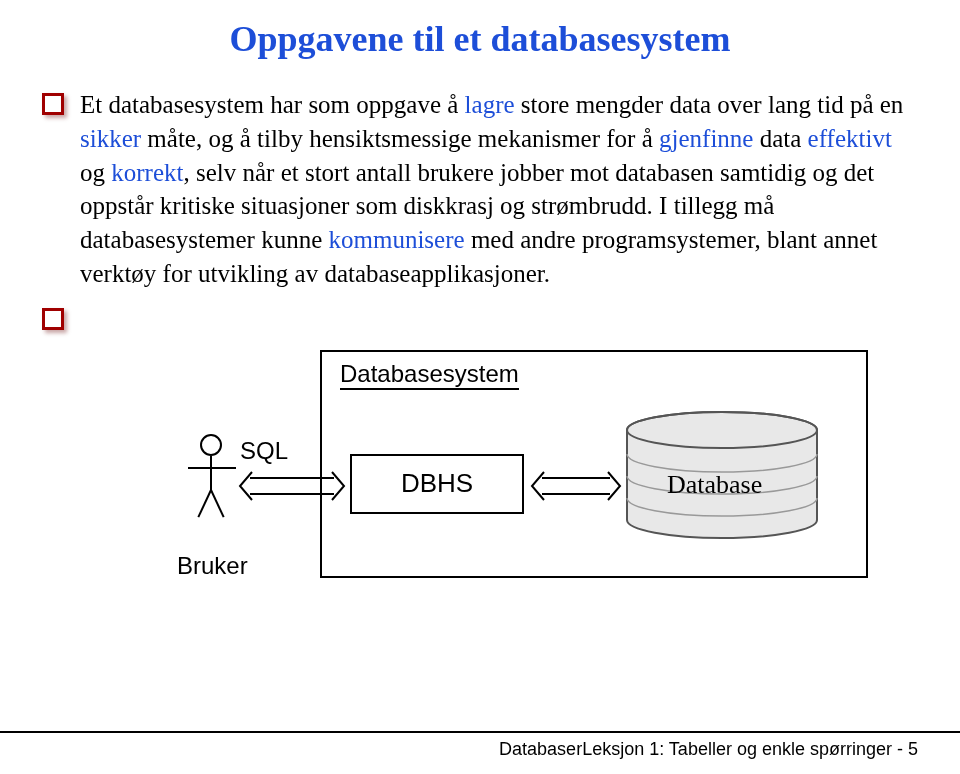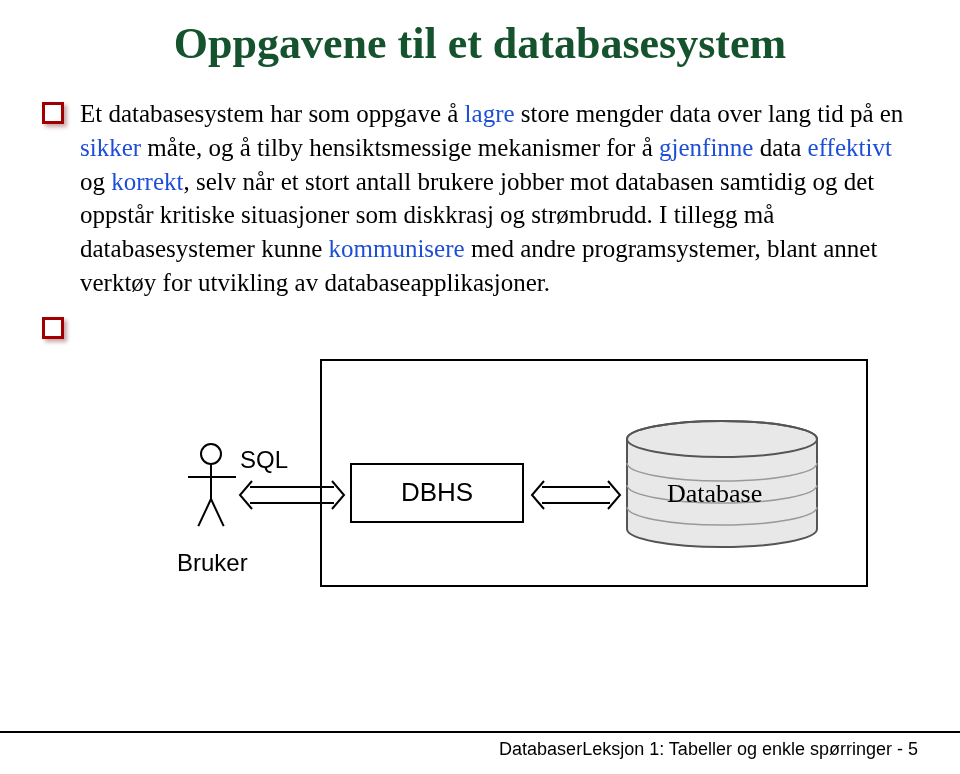--- a/index.html
+++ b/index.html
@@ -1,28 +1,28 @@
 <!DOCTYPE html>
 <html><head>
 <meta charset="utf-8">
 <style>
   * { margin:0; padding:0; box-sizing:border-box; }
   body { width:960px; height:774px; background:#fff; font-family:"Times New Roman", Times, serif; color:#000; position:relative; }
-  .title { text-align:center; font-size:44px; color:#14532d; font-weight:bold; margin-top:18px; margin-bottom:28px; }
+  .title { text-align:center; font-size:36px; color:#1d4ed8; font-weight:bold; margin-top:18px; margin-bottom:28px; }
   .content { padding:0 42px; }
   .bullet { display:flex; margin-bottom:12px; }
   .checkbox { width:22px; height:22px; border:3px solid #a00000; flex-shrink:0; margin-top:5px; margin-right:16px; box-shadow:3px 3px 4px rgba(100,0,0,.35); }
   .bullet-text { font-size:25px; line-height:1.35; }
   .red { color:#1d4ed8; }
   .blue { color:#0000cc; }
   .diagram-wrap { position:relative; width:680px; height:245px; margin-left:140px; margin-top:10px; }
   .db-system-box { position:absolute; left:138px; top:8px; width:548px; height:228px; border:2px solid #000; }
   .db-system-label { position:absolute; left:158px; top:18px; font-family:Arial, Helvetica, sans-serif; font-size:24px; border-bottom:2px solid #000; }
   .sql-label { position:absolute; left:58px; top:95px; font-family:Arial, Helvetica, sans-serif; font-size:24px; }
-  .bruker-label { position:absolute; left:-5px; top:198px; font-family:Arial, Helvetica, sans-serif; font-size:24px; }
+  .bruker-label { position:absolute; left:-5px; top:210px; font-family:Arial, Helvetica, sans-serif; font-size:24px; }
   .dbhs-box { position:absolute; left:168px; top:112px; width:174px; height:60px; border:2px solid #000; display:flex; align-items:center; justify-content:center; font-family:Arial, Helvetica, sans-serif; font-size:26px; }
   .db-label { position:absolute; left:485px; top:128px; font-family:Liberation Serif, serif; font-size:26px; }
   .stick { position:absolute; left:6px; top:92px; }
   .stick .head { width:22px; height:22px; border:2px solid #000; border-radius:50%; margin-left:12px; }
   .stick .body-line { width:2px; height:36px; background:#000; margin-left:22px; }
   .stick .arms { width:48px; height:2px; background:#000; position:absolute; top:33px; left:0; }
   .stick .leg1 { width:2px; height:30px; background:#000; position:absolute; top:56px; left:22px; transform:rotate(25deg); transform-origin:top; }
   .stick .leg2 { width:2px; height:30px; background:#000; position:absolute; top:56px; left:22px; transform:rotate(-25deg); transform-origin:top; }
   .cylinder { position:absolute; left:440px; top:68px; width:200px; height:130px; }
   .footer { position:absolute; bottom:0; left:0; right:0; border-top:2px solid #000; padding:6px 42px 14px; display:flex; justify-content:flex-end; font-family:Arial, Helvetica, sans-serif; font-size:18px; }
@@ -41,20 +41,21 @@
     </div>
   </div>
 
 
   <div class="bullet">
     <div class="checkbox"></div>
   </div>
 
   <div class="diagram-wrap">
     <div class="db-system-box"></div>
+    <div class="db-system-label">Databasesystem</div>
     <div class="sql-label">SQL</div>
     <div class="bruker-label">Bruker</div>
 
     <div class="stick">
       <div class="head"></div>
       <div class="arms"></div>
       <div class="body-line"></div>
       <div class="leg1"></div>
       <div class="leg2"></div>
     </div>

